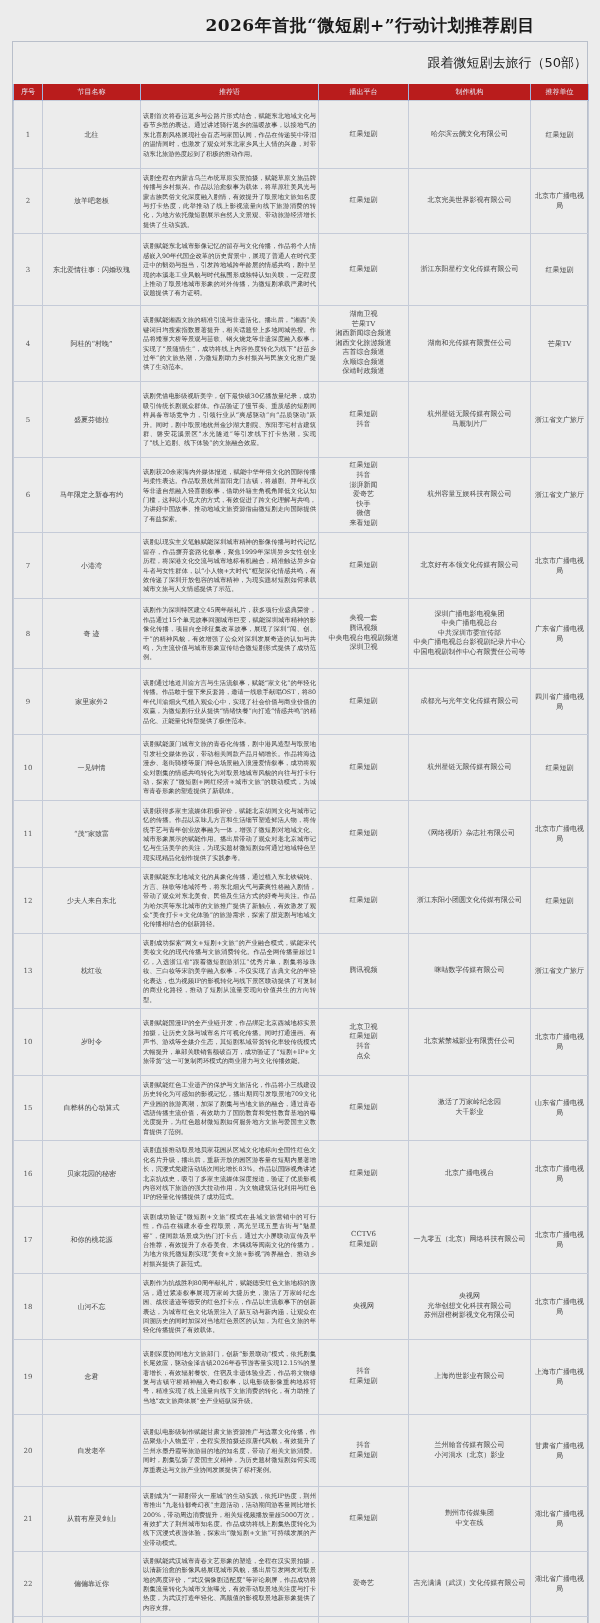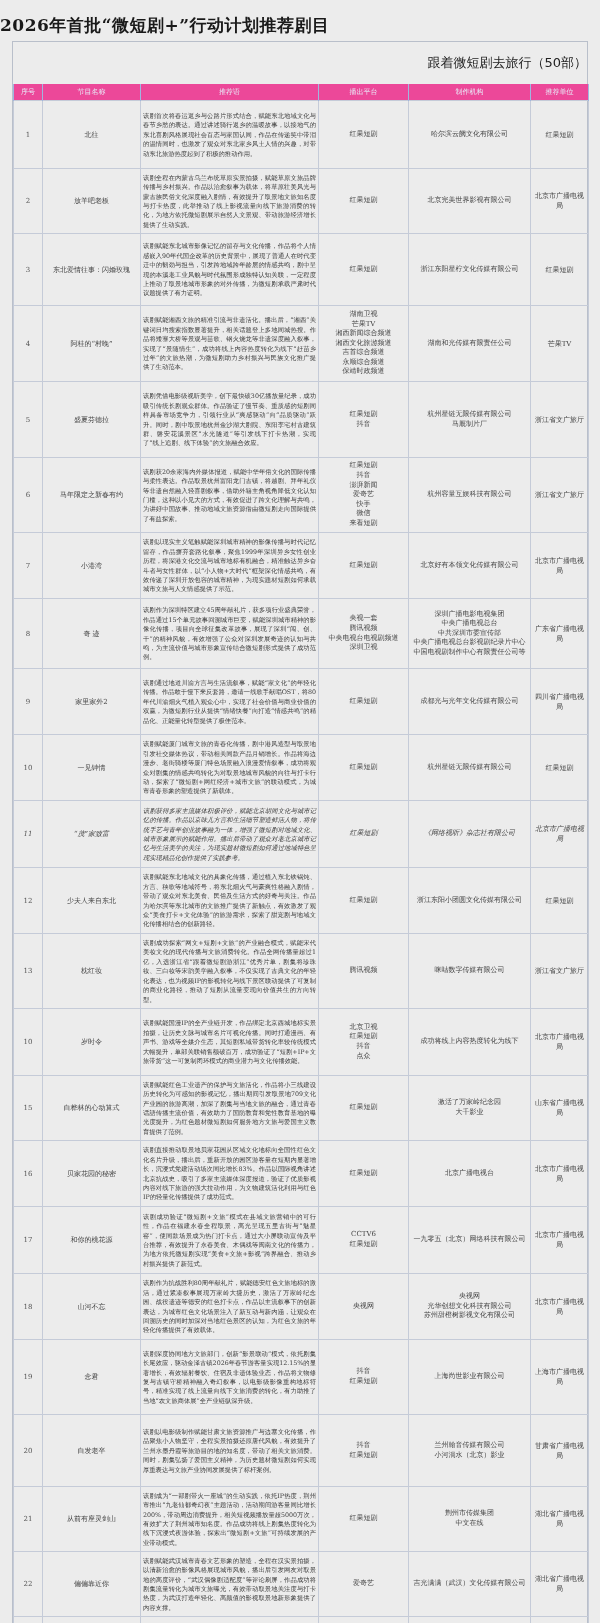--- a/index.html
+++ b/index.html
@@ -4,36 +4,36 @@
 <style>
   html, body { margin: 0; padding: 0; }
   body {
     width: 600px; height: 1623px; overflow: hidden;
     background: #ececec;
     font-family: "DejaVu Serif", "Liberation Serif", serif;
     color: #333;
   }
   .doc-title {
     position: absolute; left: 0; top: 14px; width: 535px;
-    text-align: left; font-size: 17px; font-weight: bold; color: #1a1a1a;
+    text-align: right; font-size: 17px; font-weight: bold; color: #1a1a1a;
     letter-spacing: 0.5px;
   }
   .frame {
     position: absolute; left: 12px; top: 41px; width: 576px; height: 1600px;
     border: 1px solid #b9bfca; border-bottom: none; background: #ececec;
     box-sizing: border-box;
   }
   .section-title {
     height: 42px; line-height: 42px; text-align: right;
     font-family: "DejaVu Sans", "Liberation Sans", sans-serif;
     font-size: 13px; color: #222;
   }
   table { border-collapse: collapse; width: 575px; table-layout: fixed; }
   thead th {
-    background: #ec4899; color: #e8eefa; font-weight: normal;
+    background: #b91c1c; color: #e8eefa; font-weight: normal;
     font-size: 7px; height: 16px; padding: 0;
     border-left: 1px solid #9fb6e0; border-right: 1px solid #9fb6e0;
     font-family: "DejaVu Sans", "Liberation Sans", sans-serif;
   }
   tbody td {
     border: 1px solid #c5cbd8; font-size: 7px; color: #444;
     text-align: center; vertical-align: middle; padding: 0 2px;
     line-height: 10px;
   }
   tbody td.rec {
@@ -206,21 +206,21 @@
           <td>一见钟情</td>
           <td class="rec">该剧赋能厦门城市文旅的青春化传播，剧中港风造型与取景地引发社交媒体热议，带动相关同款产品月销增长。作品将海边漫步、老街骑楼等厦门特色场景融入浪漫爱情叙事，成功将观众对剧集的情感共鸣转化为对取景地城市风貌的向往与打卡行动，探索了“微短剧+网红经济+城市文旅”的联动模式，为城市青春形象的塑造提供了新载体。</td>
           <td class="multi">
             <span>红果短剧</span>
           </td>
           <td class="multi">
             <span>杭州星链无限传媒有限公司</span>
           </td>
           <td>红果短剧</td>
         </tr>
-        <tr style="height: 67px; font-style: italic;">
+        <tr style="height: 67px;">
           <td class="num">11</td>
           <td>“茂”家致富</td>
           <td class="rec">该剧获得多家主流媒体积极评价，赋能北京胡同文化与城市记忆的传播。作品以京味儿方言和生活细节塑造鲜活人物，将传统手艺与青年创业故事融为一体，增强了微短剧对地域文化、城市形象展示的赋能作用。播出后带动了观众对老北京城市记忆与生活美学的关注，为现实题材微短剧如何通过地域特色呈现实现精品化创作提供了实践参考。</td>
           <td class="multi">
             <span>红果短剧</span>
           </td>
           <td class="multi">
             <span>《网络视听》杂志社有限公司</span>
           </td>
           <td>北京市广播电视局</td>
@@ -253,21 +253,21 @@
           <td class="num">10</td>
           <td>岁时令</td>
           <td class="rec">该剧赋能国漫IP的全产业链开发，作品绑定北京西城地标实景拍摄，让历史文脉与城市名片可视化传播。同时打通漫画、有声书、游戏等全媒介生态，其短剧私域带货转化率较传统模式大幅提升，单部关联销售额破百万，成功验证了“短剧+IP+文旅带货”这一可复制闭环模式的商业潜力与文化传播效能。</td>
           <td class="multi">
             <span>北京卫视</span>
             <span>红果短剧</span>
             <span>抖音</span>
             <span>点众</span>
           </td>
           <td class="multi">
-            <span>成功将线上内容热度转化为线下</span>
+            <span>北京紫禁城影业有限责任公司</span>
           </td>
           <td>北京市广播电视局</td>
         </tr>
         <tr style="height: 65px;">
           <td class="num">15</td>
           <td>白桦林的心动算式</td>
           <td class="rec">该剧赋能红色工业遗产的保护与文旅活化，作品将小三线建设历史转化为可感知的影视记忆，播出期间引发取景地709文化产业园的旅游高潮，加深了剧集与当地文旅的融合，通过青春话語传播主流价值，有效助力了国防教育和党性教育基地的曝光度提升，为红色题材微短剧如何服务地方文旅与爱国主义教育提供了范例。</td>
           <td class="multi">
             <span>红果短剧</span>
           </td>

